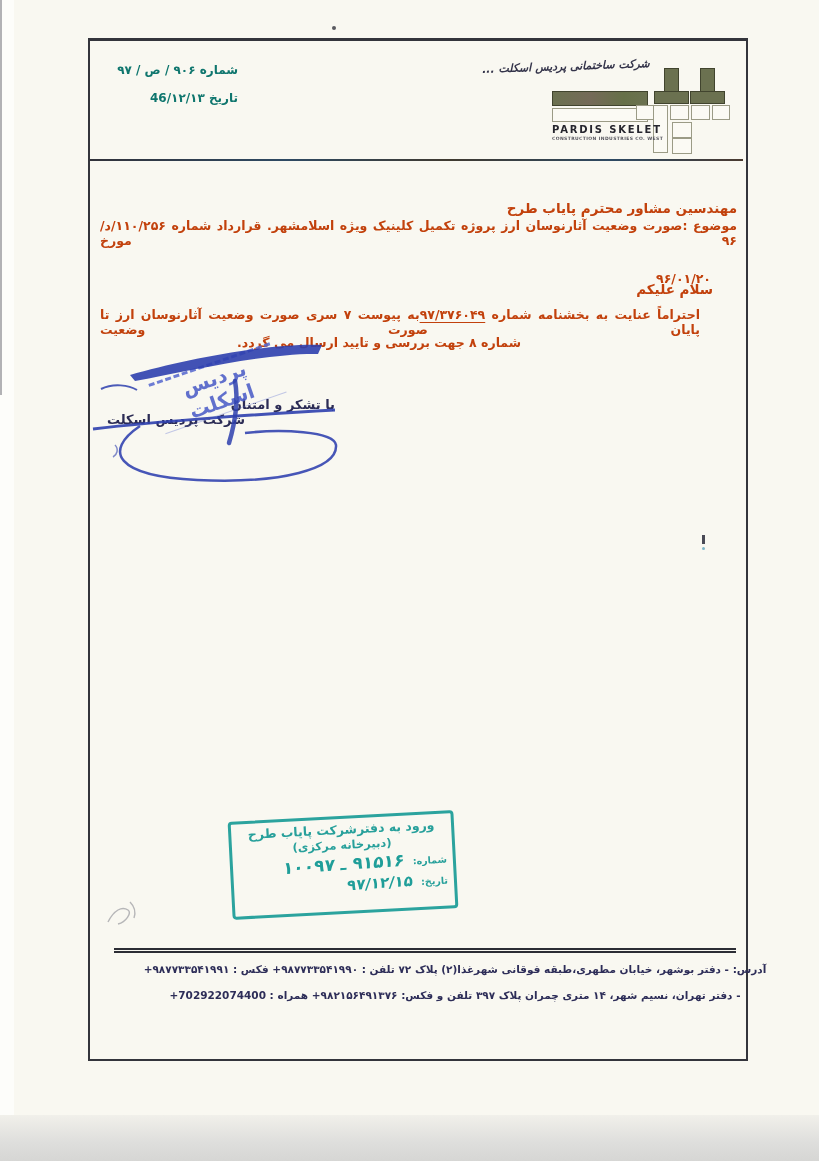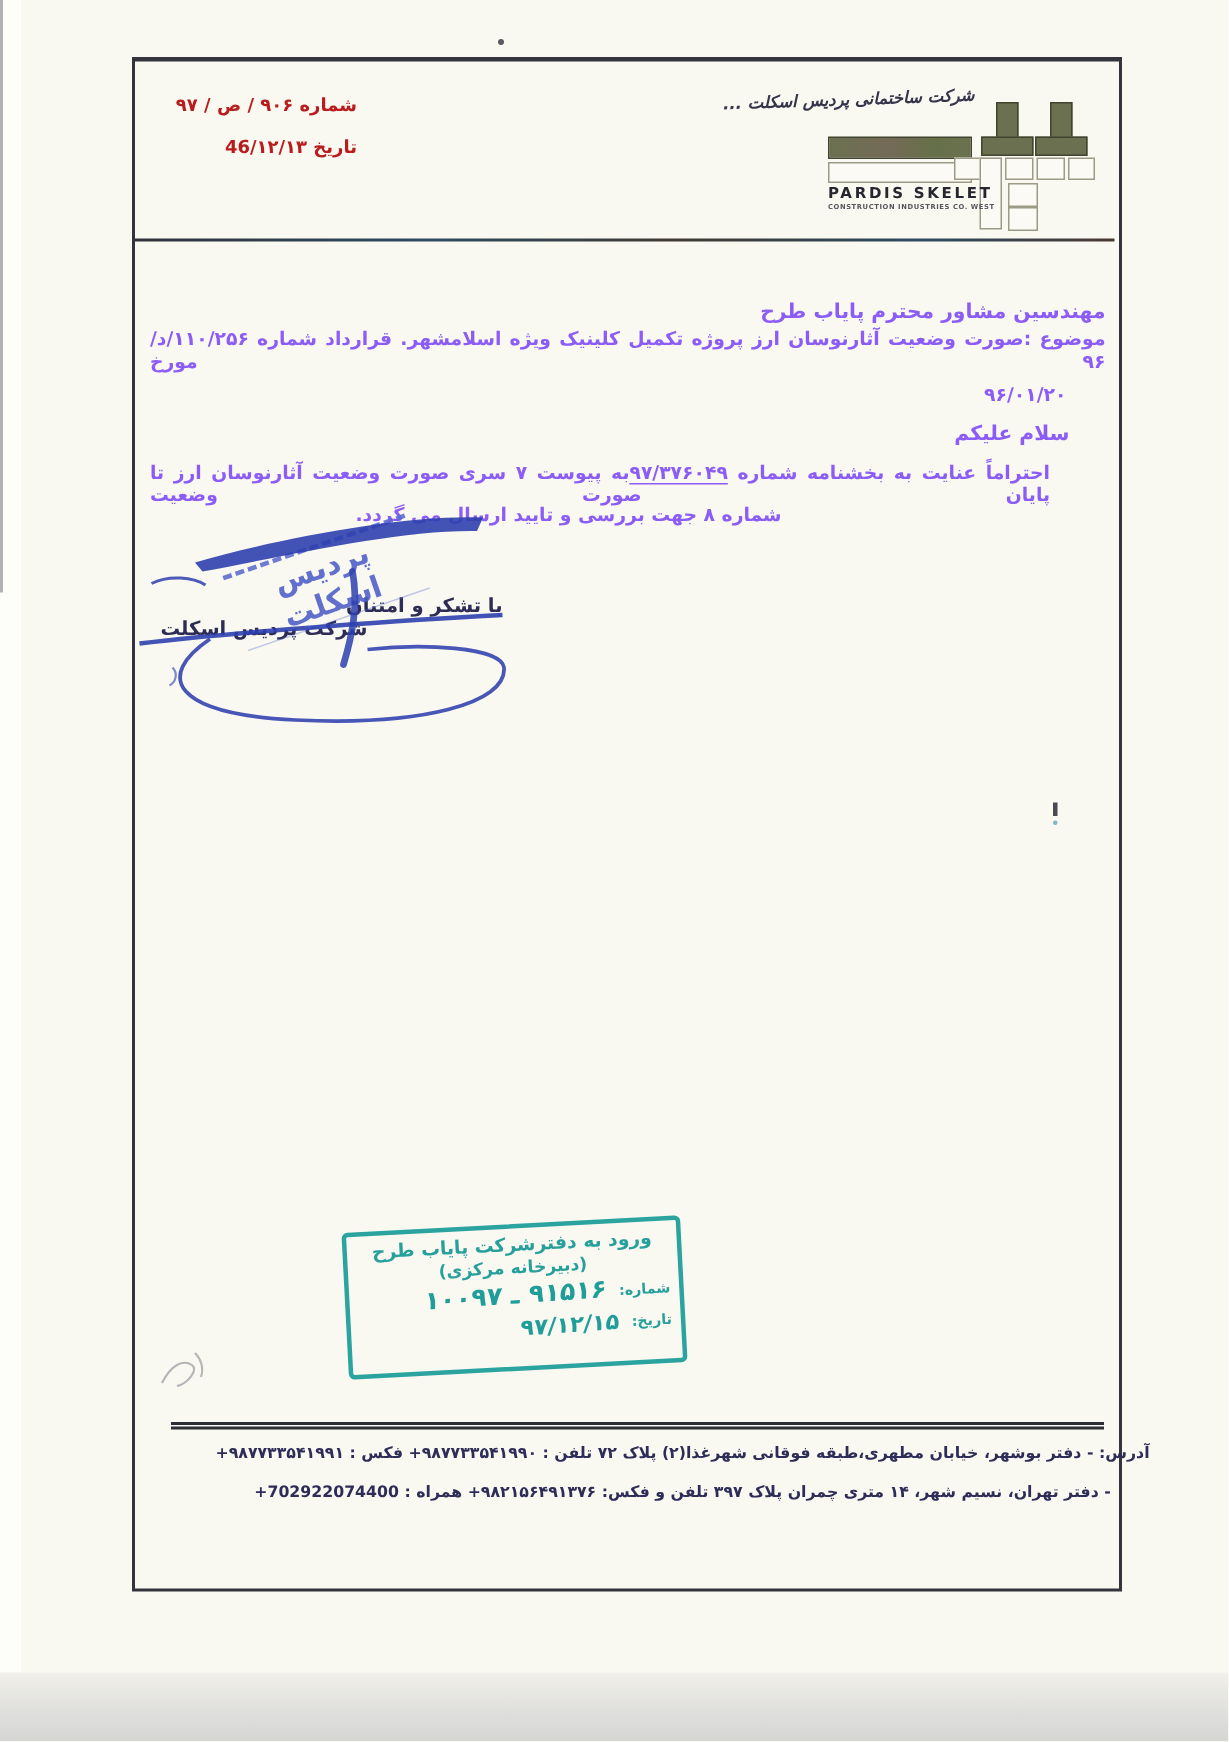--- a/index.html
+++ b/index.html
@@ -11,37 +11,37 @@
   .edge-dark{position:absolute;left:0;top:0;width:2px;height:395px;background:#8a8a90;opacity:.65;}
   .bottom-band{position:absolute;left:0;bottom:0;width:100%;height:46px;
                background:linear-gradient(#f1f0ea,#dededc 60%,#d6d6d4);}
   
   .frame{position:absolute;left:88px;top:38px;width:656px;height:1018px;
          border:2px solid #34353c;border-top-width:3px;background:transparent;}
   .hdr-divider{position:absolute;left:90px;top:159px;width:653px;height:2px;
                background:linear-gradient(90deg,#31323a,#2e4a63 30%,#403a30 55%,#2e4a63 80%,#4a3a30);}
   
   .hdr-meta{position:absolute;left:100px;top:56px;width:138px;direction:rtl;text-align:right;
-            font-size:12px;font-weight:bold;line-height:28px;color:#b91c1c;}
+            font-size:12px;font-weight:bold;line-height:28px;color:#0f766e;}
   
   .logo{position:absolute;left:552px;top:58px;width:192px;height:92px;}
   .calli{position:absolute;right:94px;top:2px;direction:rtl;font-size:11px;font-weight:bold;
          font-style:italic;color:#34344a;white-space:nowrap;transform:rotate(-2deg);letter-spacing:-.5px;}
   .tower{position:absolute;}
   .tower .stem{width:13px;height:23px;background:#6b7150;border:1.5px solid #41442e;margin:0 auto;}
   .tower .base{width:33px;height:11px;background:#6b7150;border:1.5px solid #41442e;margin-top:-2px;}
   .bar-filled{position:absolute;left:0;top:33px;width:94px;height:13px;background:#6b7150;border:1.5px solid #41442e;
               background:linear-gradient(90deg,#6b7150,#746a58 40%,#667048 75%,#6b7150);}
   .bar-outline{position:absolute;left:0;top:50px;width:94px;height:12px;background:#fbfaf4;border:1.5px solid #9b9b86;}
   .oshape{position:absolute;background:#fbfaf4;border:1.5px solid #9b9b86;}
   .latin{position:absolute;left:0;top:66px;font-size:10px;font-weight:800;letter-spacing:1.8px;color:#26262e;white-space:nowrap;}
   .latin-sub{position:absolute;left:0;top:78px;font-size:4.5px;font-weight:bold;letter-spacing:.4px;color:#56565e;white-space:nowrap;}
   
   .bline{position:absolute;left:100px;width:637px;direction:rtl;font-weight:bold;
-         font-size:12.5px;color:#8b5cf6;white-space:nowrap;text-align:right;}
+         font-size:12.5px;color:#c2410c;white-space:nowrap;text-align:right;}
   .just{white-space:normal;text-align:justify;text-align-last:justify;}
   .u-num{text-decoration:underline;text-underline-offset:3px;}
   .closing{position:absolute;direction:rtl;font-weight:bold;font-size:13px;color:#2c2c55;white-space:nowrap;}
   
   .sig-svg{position:absolute;left:85px;top:333px;}
   .sig-stamp{position:absolute;left:152px;top:362px;width:128px;height:44px;transform:rotate(-19deg);
              color:#4d5ec8;opacity:.88;}
   .sig-stamp .st-txt{font-size:20px;font-weight:800;direction:rtl;text-align:center;letter-spacing:1px;
              border-top:3px dashed #5a6bd0;border-bottom:1px solid rgba(90,107,208,.4);padding:1px 2px 0 2px;}
   
@@ -99,21 +99,21 @@
     <div class="oshape" style="left:139px;top:47px;width:17px;height:13px;"></div>
     <div class="oshape" style="left:160px;top:47px;width:16px;height:13px;"></div>
     <div class="oshape" style="left:120px;top:64px;width:18px;height:14px;"></div>
     <div class="oshape" style="left:120px;top:80px;width:18px;height:14px;"></div>
     <div class="latin">PARDIS SKELET</div>
     <div class="latin-sub">CONSTRUCTION INDUSTRIES CO. WEST</div>
   </div>
 
   <div class="bline" style="top:200px;font-size:13.5px;">مهندسین مشاور محترم پایاب طرح</div>
   <div class="bline just" style="top:218px;">موضوع :صورت وضعیت آثارنوسان ارز پروژه تکمیل کلینیک ویژه اسلامشهر. قرارداد شماره ۱۱۰/۲۵۶/د/۹۶  مورخ</div>
-  <div class="bline" style="top:255px;padding-right:26px;box-sizing:border-box;">۹۶/۰۱/۲۰</div>
+  <div class="bline" style="top:271px;padding-right:26px;box-sizing:border-box;">۹۶/۰۱/۲۰</div>
   <div class="bline" style="top:281px;padding-right:24px;box-sizing:border-box;font-size:13.5px;">سلام علیکم</div>
   <div class="bline just" style="top:307px;width:618px;padding-right:18px;box-sizing:border-box;"><span>احتراماً عنایت به بخشنامه شماره </span><span class="u-num">۹۷/۳۷۶۰۴۹</span><span>به پیوست ۷ سری صورت وضعیت آثارنوسان ارز تا پایان صورت وضعیت</span></div>
   <div class="bline" style="left:auto;right:298px;width:auto;top:335px;">شماره ۸ جهت بررسی و تایید ارسال می گردد.</div>
 
   <div class="closing" style="right:484px;top:397px;margin-left:42px;">با تشکر و امتنان</div>
   <div class="closing" style="right:574px;top:412px;">شرکت پردیس اسکلت</div>
 
   <div class="sig-stamp">
     <div class="st-txt">پردیس اسکلت</div>
   </div>

